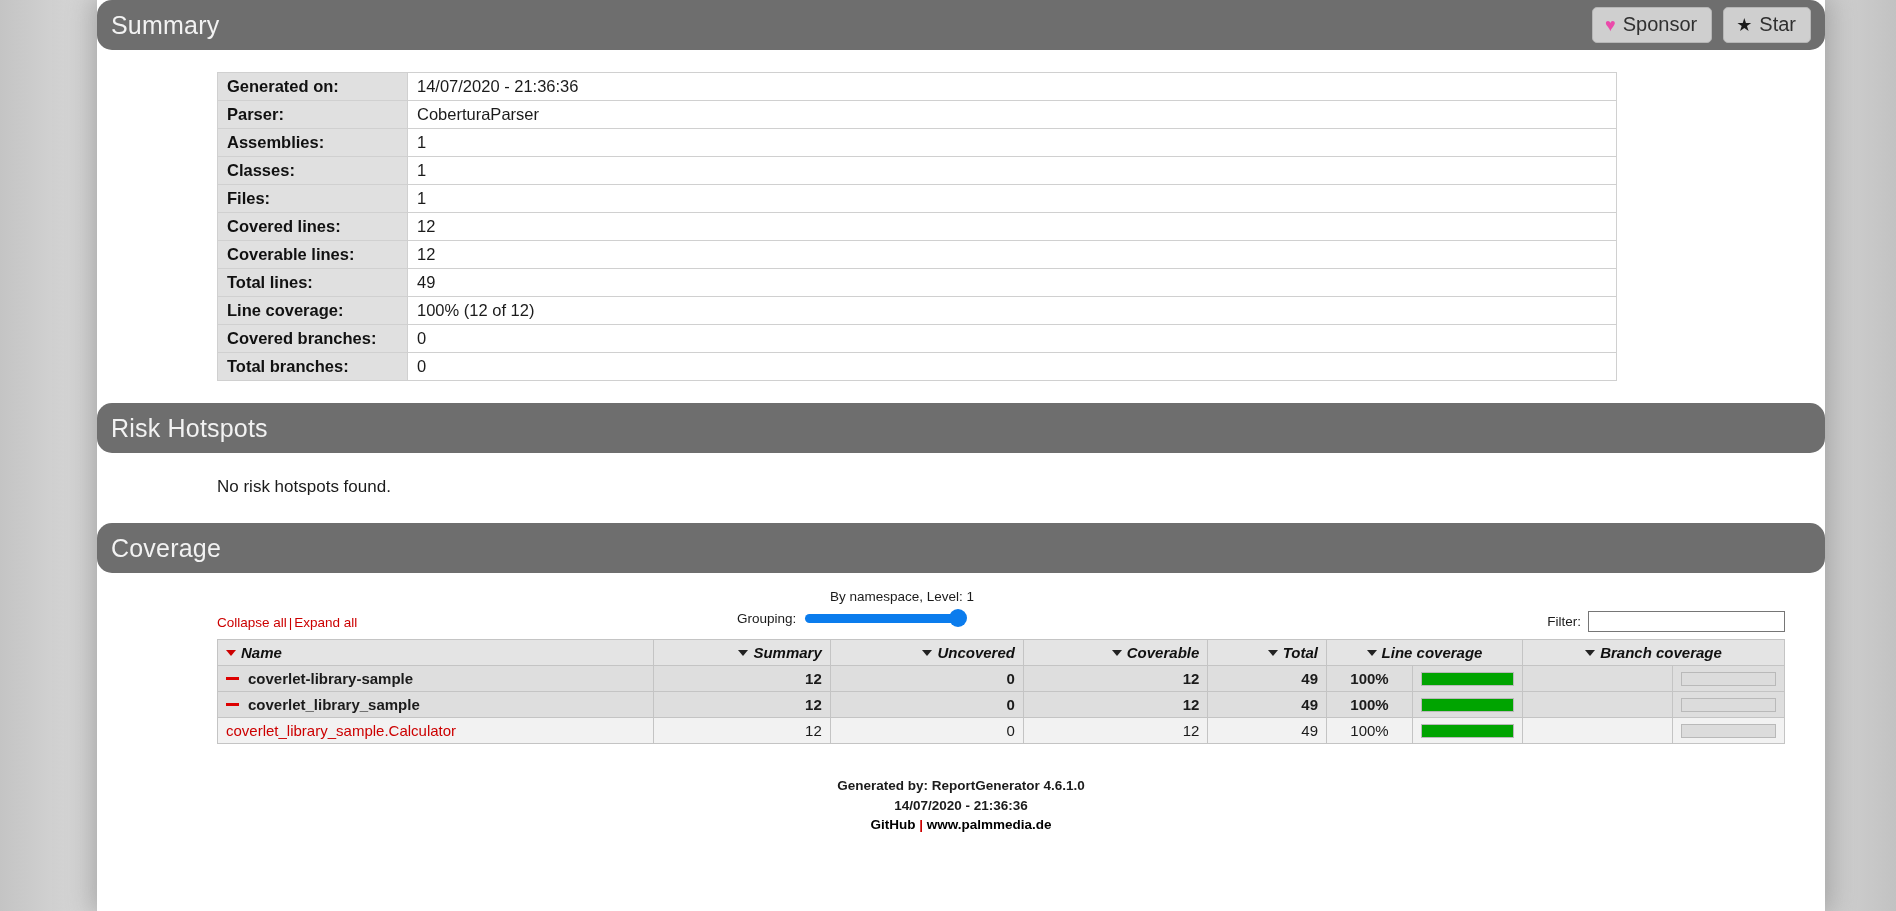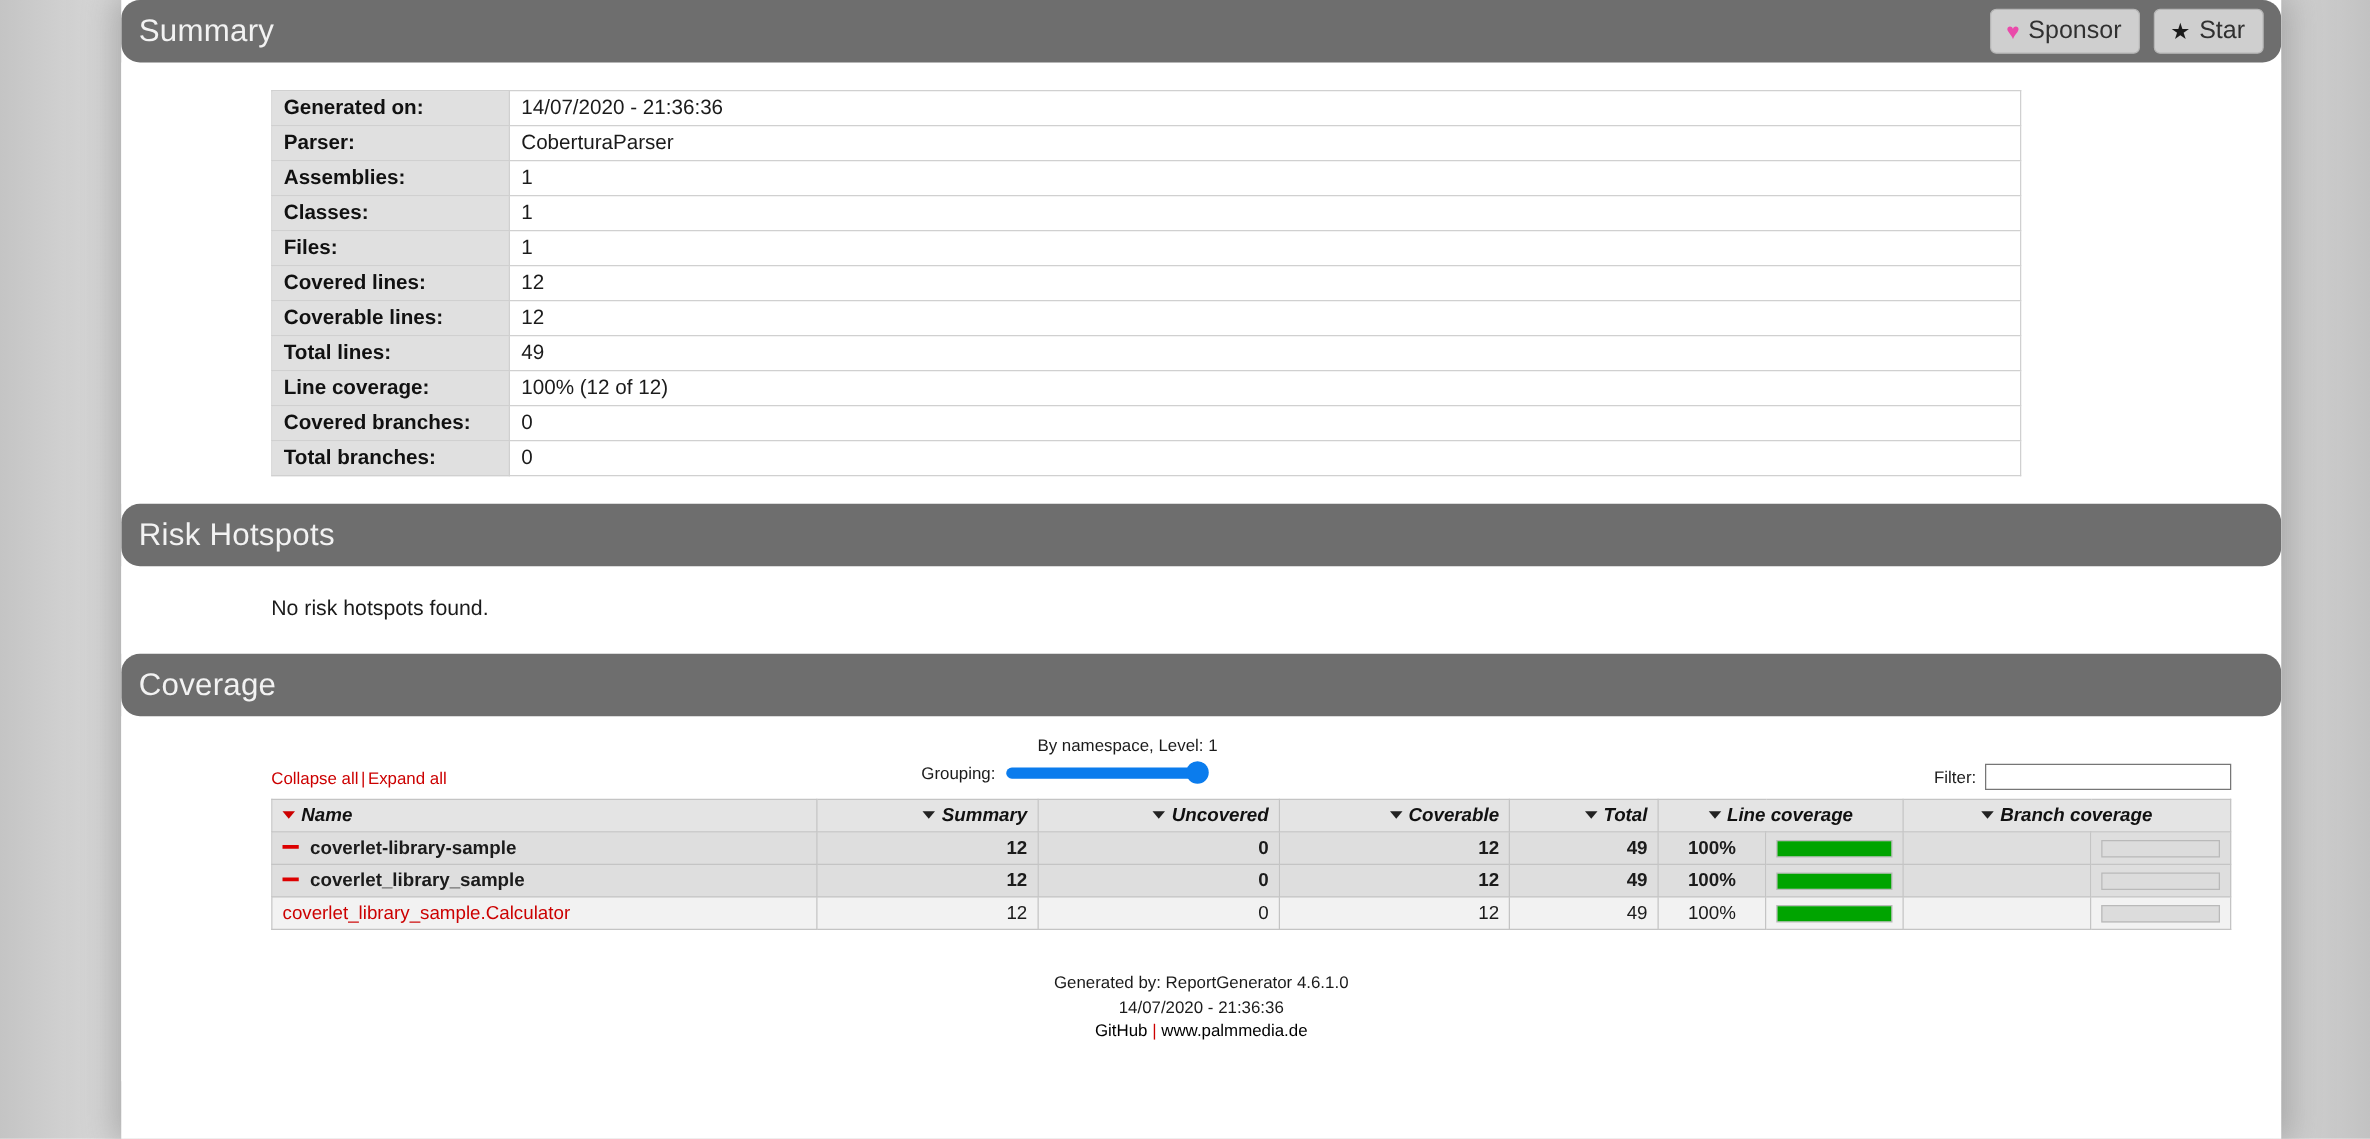--- a/index.html
+++ b/index.html
@@ -245,20 +245,21 @@
   .covbar.empty { background: #dcdcdc; }
 
   
   .footer {
     background: #fff;
     text-align: center;
     padding: 22px 0 30px 0;
     font-size: 13.5px;
     color: #1b1b1b;
     line-height: 1.45;
+    font-weight: bold;
   }
   .footer a { color: #000000; text-decoration: none; cursor: pointer; }
   .footer .sep { color: #c00; }
 </style>
 </head>
 <body>
 
 <div id="page-shell">
 
   <div class="section-bar">

